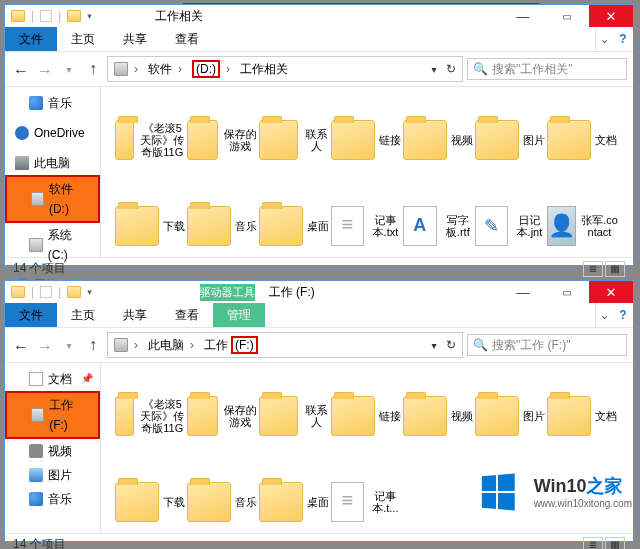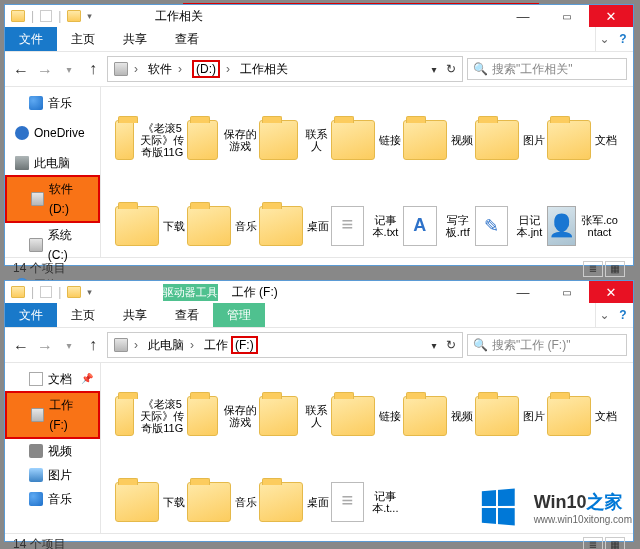--- a/index.html
+++ b/index.html
@@ -7,21 +7,21 @@
 .win{position:absolute;background:#fff;border:1px solid #5b9bd5}
 .titlebar{height:22px;display:flex;align-items:center;background:#fff;position:relative;font-size:12px}
 .qat{display:flex;align-items:center;gap:6px;padding-left:6px}
 .ico-fldr{width:14px;height:12px;background:linear-gradient(#ffe9a8,#fccc5e);border-radius:1px;border:1px solid #e5b94a}
 .ttxt{position:absolute;left:50%;transform:translateX(-50%)}
 .wbtns{margin-left:auto;display:flex}
 .wbtn{width:44px;height:22px;display:flex;align-items:center;justify-content:center;font-size:13px;color:#333}
 .wbtn.close{background:#e81123;color:#fff}
 .ribbon{display:flex;height:24px;font-size:12px}
 .tab{padding:0 14px;display:flex;align-items:center;border-top:1px solid transparent}
-.tab.file{background:#1979ca;color:#ffffff}
+.tab.file{background:#1979ca;color:#000000}
 .tab.ctx{background:#4fc18f;color:#fff}
 .ctxhead{background:#4fc18f;color:#fff;font-size:11px;padding:1px 0;text-align:center}
 .ctxwrap{display:flex;flex-direction:column}
 .chev{width:18px;height:24px;display:flex;align-items:center;justify-content:center;margin-left:auto;color:#666;border-left:1px solid #e6e6e6}
 .help{width:20px;display:flex;align-items:center;justify-content:center;color:#1979ca;font-weight:bold;font-size:12px}
 .addrbar{display:flex;align-items:center;gap:4px;padding:4px 6px;border-top:1px solid #e6e6e6;border-bottom:1px solid #e6e6e6}
 .navbtn{width:20px;height:20px;display:flex;align-items:center;justify-content:center;color:#999;font-size:16px}
 .navbtn.act{color:#333}
 .pathbox{flex:1;display:flex;align-items:center;height:26px;border:1px solid #ccc;font-size:12px}
 .crumb{padding:0 4px 0 6px;display:flex;align-items:center;gap:3px;height:100%}
@@ -56,21 +56,21 @@
 .jnt::after{content:"✎";position:absolute;top:8px;left:0;right:0;text-align:center;color:#2e72c9;font-size:18px}
 .rtf{background:#fff;border:1px solid #bbb;position:relative}
 .rtf::after{content:"A";position:absolute;top:8px;left:0;right:0;text-align:center;color:#2e72c9;font-size:18px;font-weight:bold}
 .ctc{background:linear-gradient(160deg,#d9e6ed,#a9c2d1);border:1px solid #aaa;position:relative}
 .ctc::after{content:"👤";position:absolute;top:6px;left:0;right:0;text-align:center;font-size:22px}
 .lbl{line-height:12px;word-break:break-all}
 .status{height:22px;border-top:1px solid #e6e6e6;display:flex;align-items:center;padding:0 8px;font-size:12px;color:#333}
 .status .vbtns{margin-left:auto;display:flex;gap:2px}
 .vb{width:20px;height:16px;border:1px solid #ccc;display:flex;align-items:center;justify-content:center;font-size:10px}
 .note{position:absolute;border:2px solid #d00;background:#fff;font-size:15px;color:#d00;padding:2px 6px;line-height:1.35}
-.watermark{position:absolute;right:8px;bottom:24px;display:flex;gap:20px;font-size:18px;font-weight:bold;color:#333}
+.watermark{position:absolute;right:8px;bottom:40px;display:flex;align-items:center;gap:20px;font-size:18px;font-weight:bold;color:#333}
 .winlogo{width:34px;height:34px;display:grid;grid-template-columns:1fr 1fr;grid-template-rows:1fr 1fr;gap:2px;transform:perspective(60px) rotateY(-16deg)}
 .winlogo span{background:#0078d7}
 .wmurl{font-size:10px;font-weight:normal;color:#666}
 .pin{color:#777;font-size:10px}
 </style>
 </head>
 <body>
 
 <div class="note" style="left:183px;top:3px;width:356px">
   <div>F分区与D分区文件夹挂钩，那么</div>
@@ -227,21 +227,21 @@
 <div class="win" style="left:4px;top:280px;width:630px;height:262px">
   <div class="titlebar">
     <div class="qat">
       <span class="ico-fldr"></span>
       <span style="color:#bbb">|</span>
       <span style="width:12px;height:12px;border:1px solid #ccc"></span>
       <span style="color:#bbb">|</span>
       <span class="ico-fldr"></span>
       <span style="font-size:9px;color:#666">▾</span>
     </div>
-    <div class="ctxwrap" style="margin-left:71px">
+    <div class="ctxwrap" style="margin-left:108px">
       <div class="ctxhead">驱动器工具</div>
     </div>
     <span style="margin-left:14px">工作 (F:)</span>
     <div class="wbtns">
       <div class="wbtn">—</div>
       <div class="wbtn" style="font-size:10px">▭</div>
       <div class="wbtn close">✕</div>
     </div>
   </div>
   <div class="ribbon">

